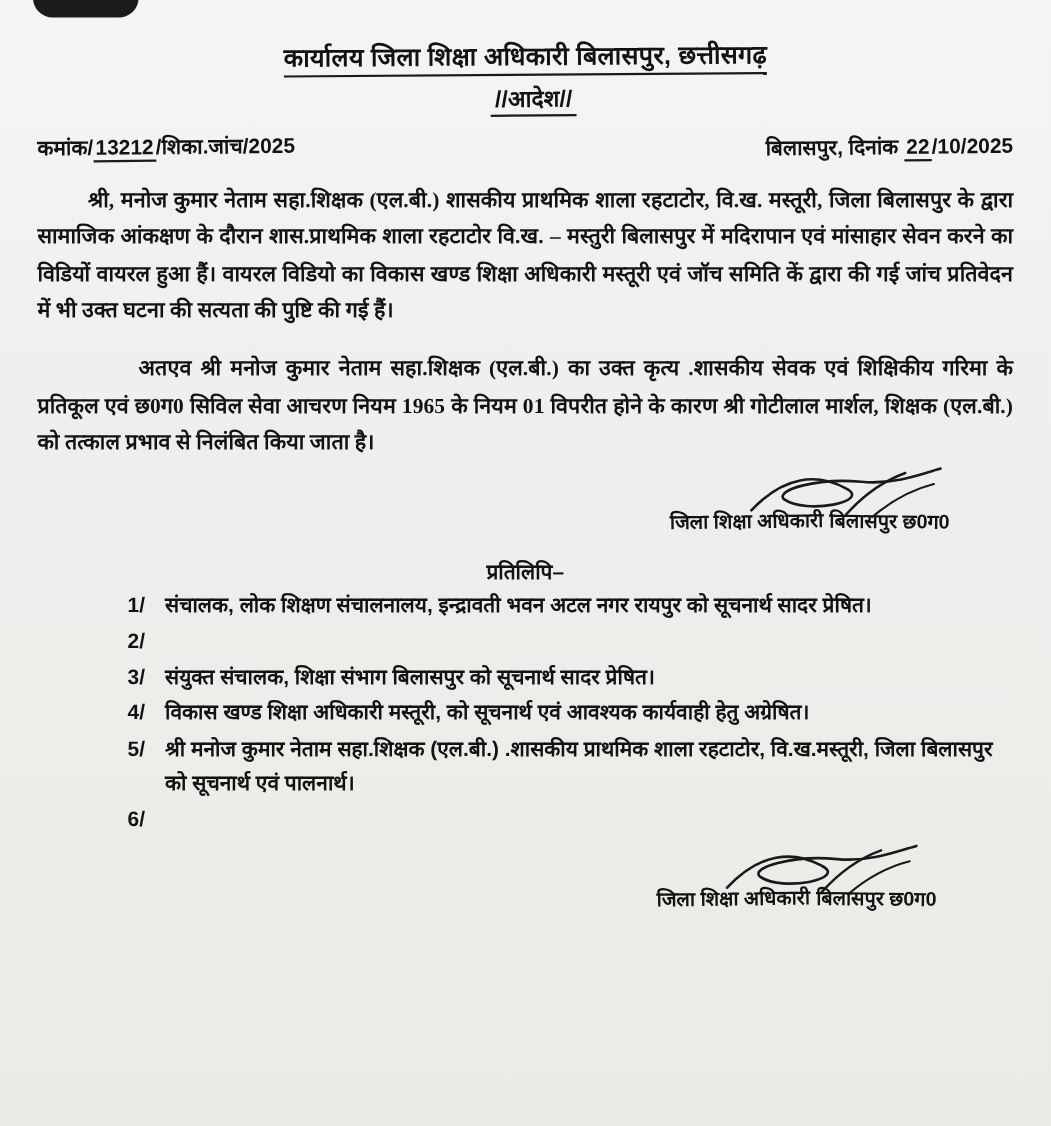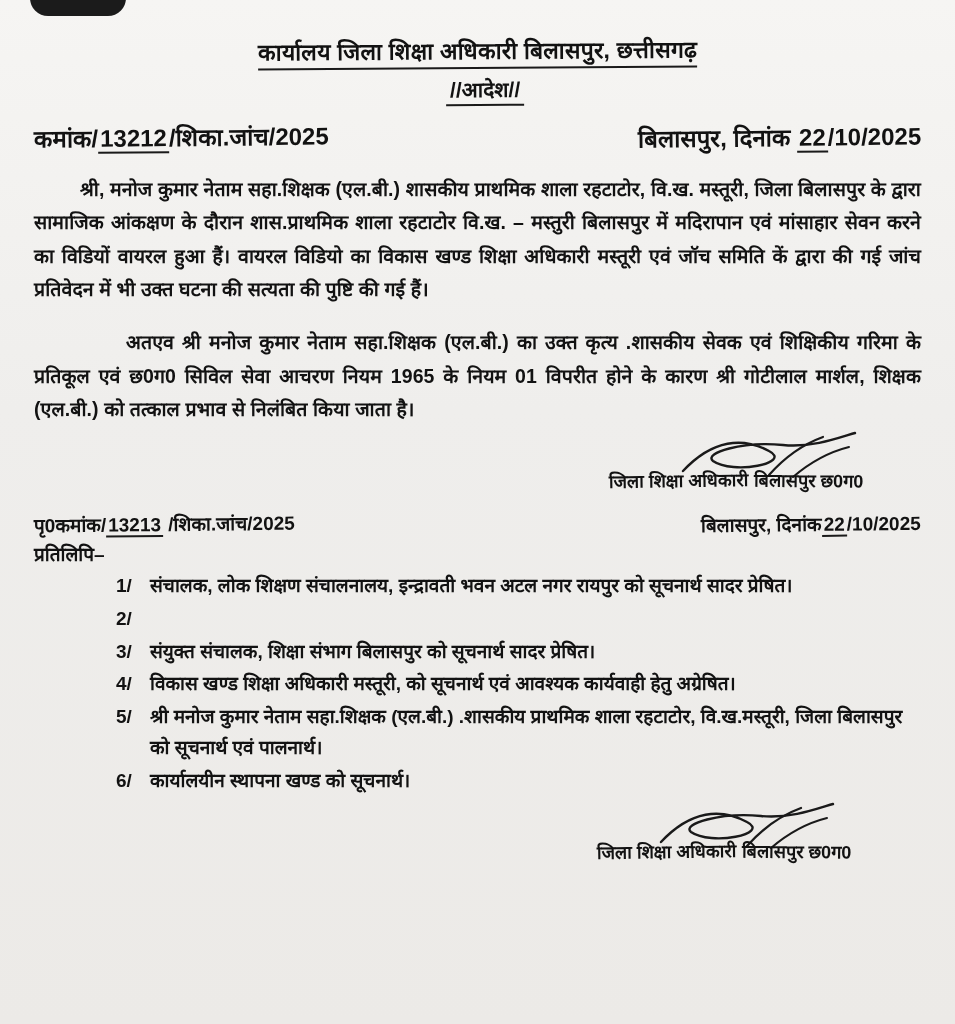--- a/index.html
+++ b/index.html
@@ -60,39 +60,39 @@
     padding: 0 4px 1px 4px;
     transform: rotate(-0.5deg);
     margin-left: 16px;
   }
 
   .meta-row {
     display: flex;
     justify-content: space-between;
     align-items: flex-end;
     margin-top: 14px;
-    font-size: 24px;
+    font-size: 19px;
     font-weight: 700;
   }
   .meta-left { transform: rotate(-0.6deg); }
   .meta-right { transform: rotate(-0.6deg); }
   .num-underline {
     border-bottom: 2px solid #1a1a1a;
     padding: 0 2px;
   }
 
   .body-text {
     margin-top: 16px;
     font-size: 19.5px;
     line-height: 1.72;
     text-align: justify;
     font-weight: 700;
     letter-spacing: .1px;
   }
-  .para { margin-bottom: 2px; }
+  .para { margin-bottom: 2px; font-family: Liberation Serif, serif; }
   .indent { text-indent: 46px; }
   .indent-lg { text-indent: 92px; }
 
   .sign-block-1 {
     margin-top: 14px;
     text-align: right;
     padding-right: 58px;
     line-height: 1.35;
     font-size: 18px;
     font-weight: 700;
@@ -111,21 +111,22 @@
     justify-content: space-between;
     align-items: flex-end;
     margin-top: 18px;
     font-size: 19px;
     font-weight: 700;
   }
 
   .pratilipi {
     font-size: 19px;
     font-weight: 700;
-    margin-top: 4px;
+    margin-top: 20px;
+    text-align: center;
   }
 
   .list {
     margin: 4px 0 0 0;
     padding: 0;
     list-style: none;
     font-size: 19px;
     font-weight: 700;
     line-height: 1.62;
   }
@@ -186,29 +187,20 @@
         <svg width="190" height="52" viewBox="0 0 190 52">
           <path d="M10 40 C 40 8, 70 6, 96 20 C 120 32, 60 44, 40 30 C 30 22, 70 10, 110 14 C 140 17, 168 6, 182 2" fill="none" stroke="#1a1a1a" stroke-width="2.4" stroke-linecap="round"></path>
           <path d="M96 44 C 112 26, 128 14, 150 6" fill="none" stroke="#1a1a1a" stroke-width="2.2" stroke-linecap="round"></path>
           <path d="M120 46 C 134 34, 152 22, 176 16" fill="none" stroke="#1a1a1a" stroke-width="2" stroke-linecap="round"></path>
         </svg>
       </span>
       <span class="sign-line tilt-a">जिला शिक्षा अधिकारी</span>
       <span class="sign-line tilt-b">बिलासपुर छ0ग0</span>
     </div>
 
-    <div class="copy-row">
-      <div class="meta-left">
-        <span>पृ0कमांक/</span><span class="num-underline">13213</span>
-        <span>/शिका.जांच/2025</span>
-      </div>
-      <div class="meta-right">
-        <span>बिलासपुर, दिनांक</span><span class="num-underline">22</span><span>/10/2025</span>
-      </div>
-    </div>
 
     <div class="pratilipi">प्रतिलिपि–</div>
 
     <ul class="list">
       <li>
         <span class="li-num">1/</span>
         <span class="li-text">संचालक, लोक शिक्षण संचालनालय, इन्द्रावती भवन अटल नगर रायपुर को सूचनार्थ सादर प्रेषित।</span>
       </li>
       <li>
         <span class="li-num">2/</span>
@@ -220,21 +212,20 @@
       <li>
         <span class="li-num">4/</span>
         <span class="li-text">विकास खण्ड शिक्षा अधिकारी मस्तूरी, को सूचनार्थ एवं आवश्यक कार्यवाही हेतु अग्रेषित।</span>
       </li>
       <li>
         <span class="li-num">5/</span>
         <span class="li-text">श्री मनोज कुमार नेताम सहा.शिक्षक (एल.बी.) .शासकीय प्राथमिक शाला रहटाटोर, वि.ख.मस्तूरी, जिला बिलासपुर को सूचनार्थ एवं पालनार्थ।</span>
       </li>
       <li>
         <span class="li-num">6/</span>
-        <span class="li-text">कार्यालयीन स्थापना खण्ड को सूचनार्थ।</span>
       </li>
     </ul>
 
     <div class="sign-block-2">
       <span class="sign-scribble">
         <svg width="190" height="52" viewBox="0 0 190 52">
           <path d="M10 40 C 40 8, 70 6, 96 20 C 120 32, 60 44, 40 30 C 30 22, 70 10, 110 14 C 140 17, 168 6, 182 2" fill="none" stroke="#1a1a1a" stroke-width="2.4" stroke-linecap="round"></path>
           <path d="M96 44 C 112 26, 128 14, 150 6" fill="none" stroke="#1a1a1a" stroke-width="2.2" stroke-linecap="round"></path>
           <path d="M120 46 C 134 34, 152 22, 176 16" fill="none" stroke="#1a1a1a" stroke-width="2" stroke-linecap="round"></path>
         </svg>

